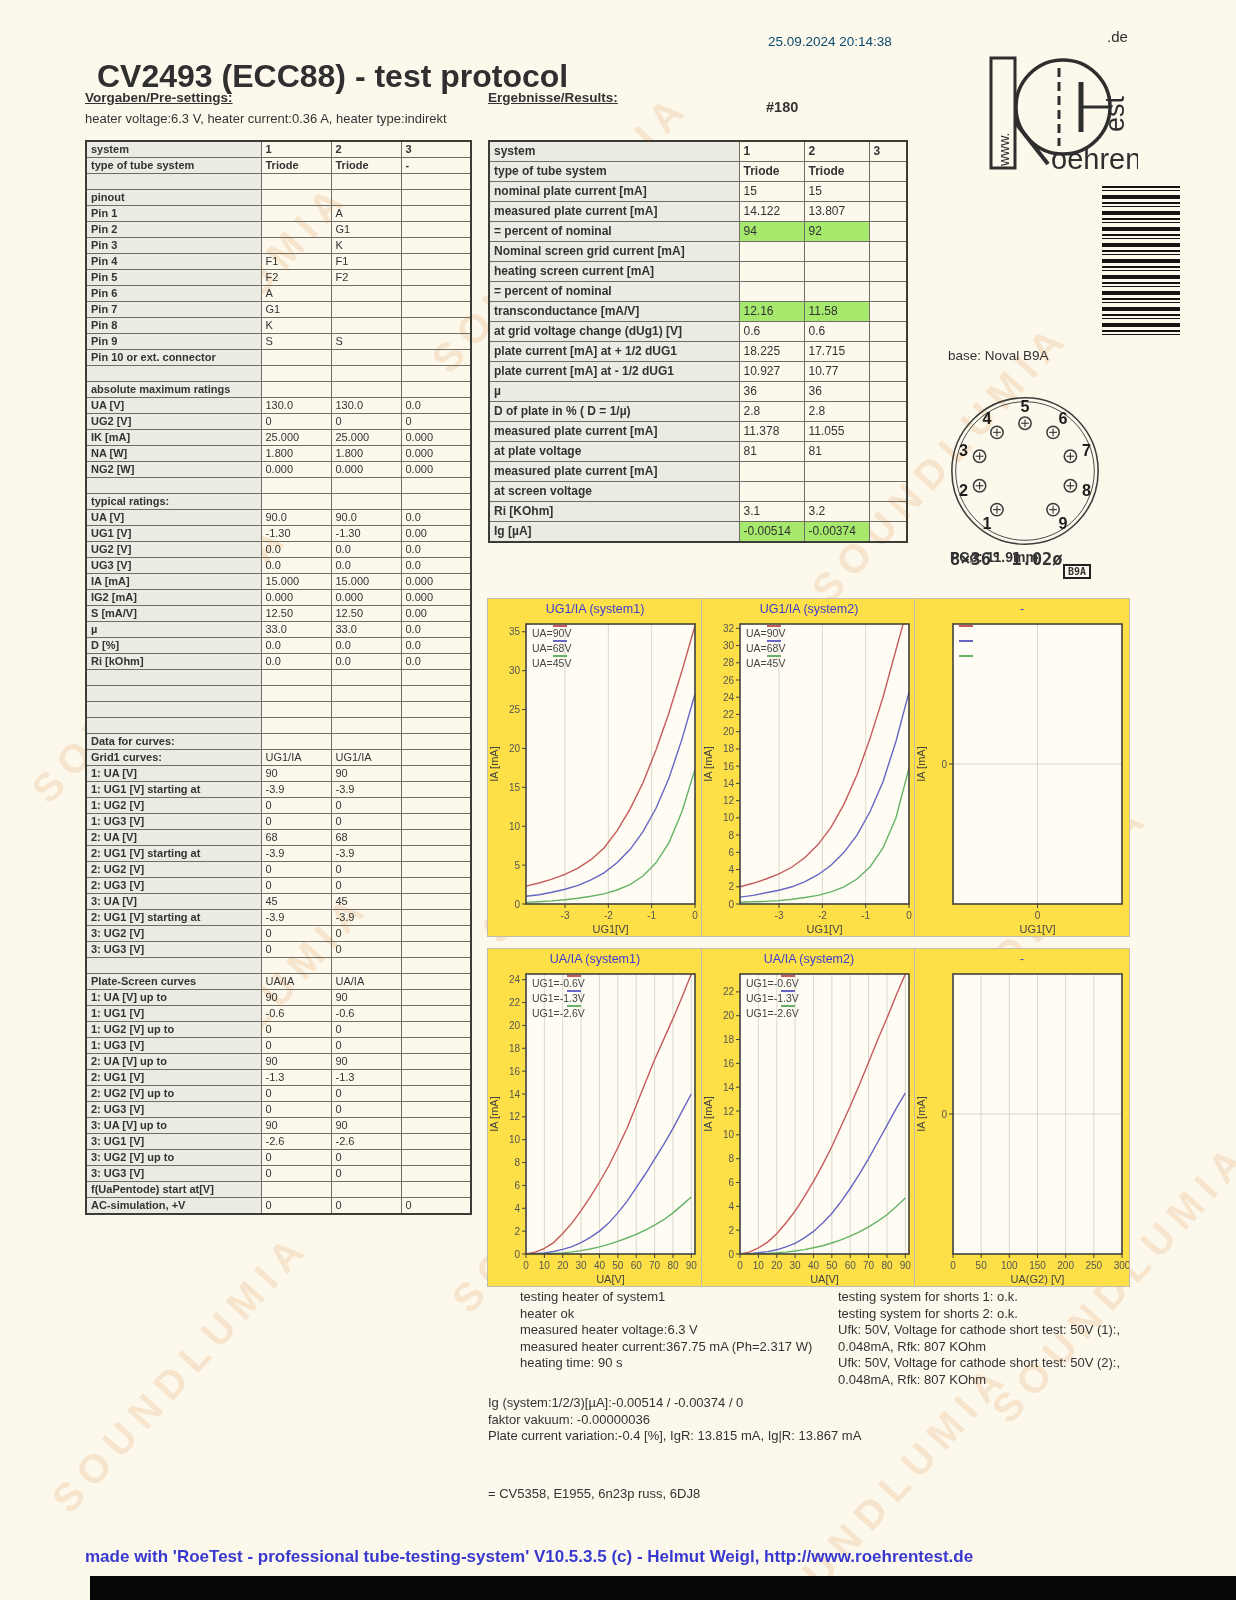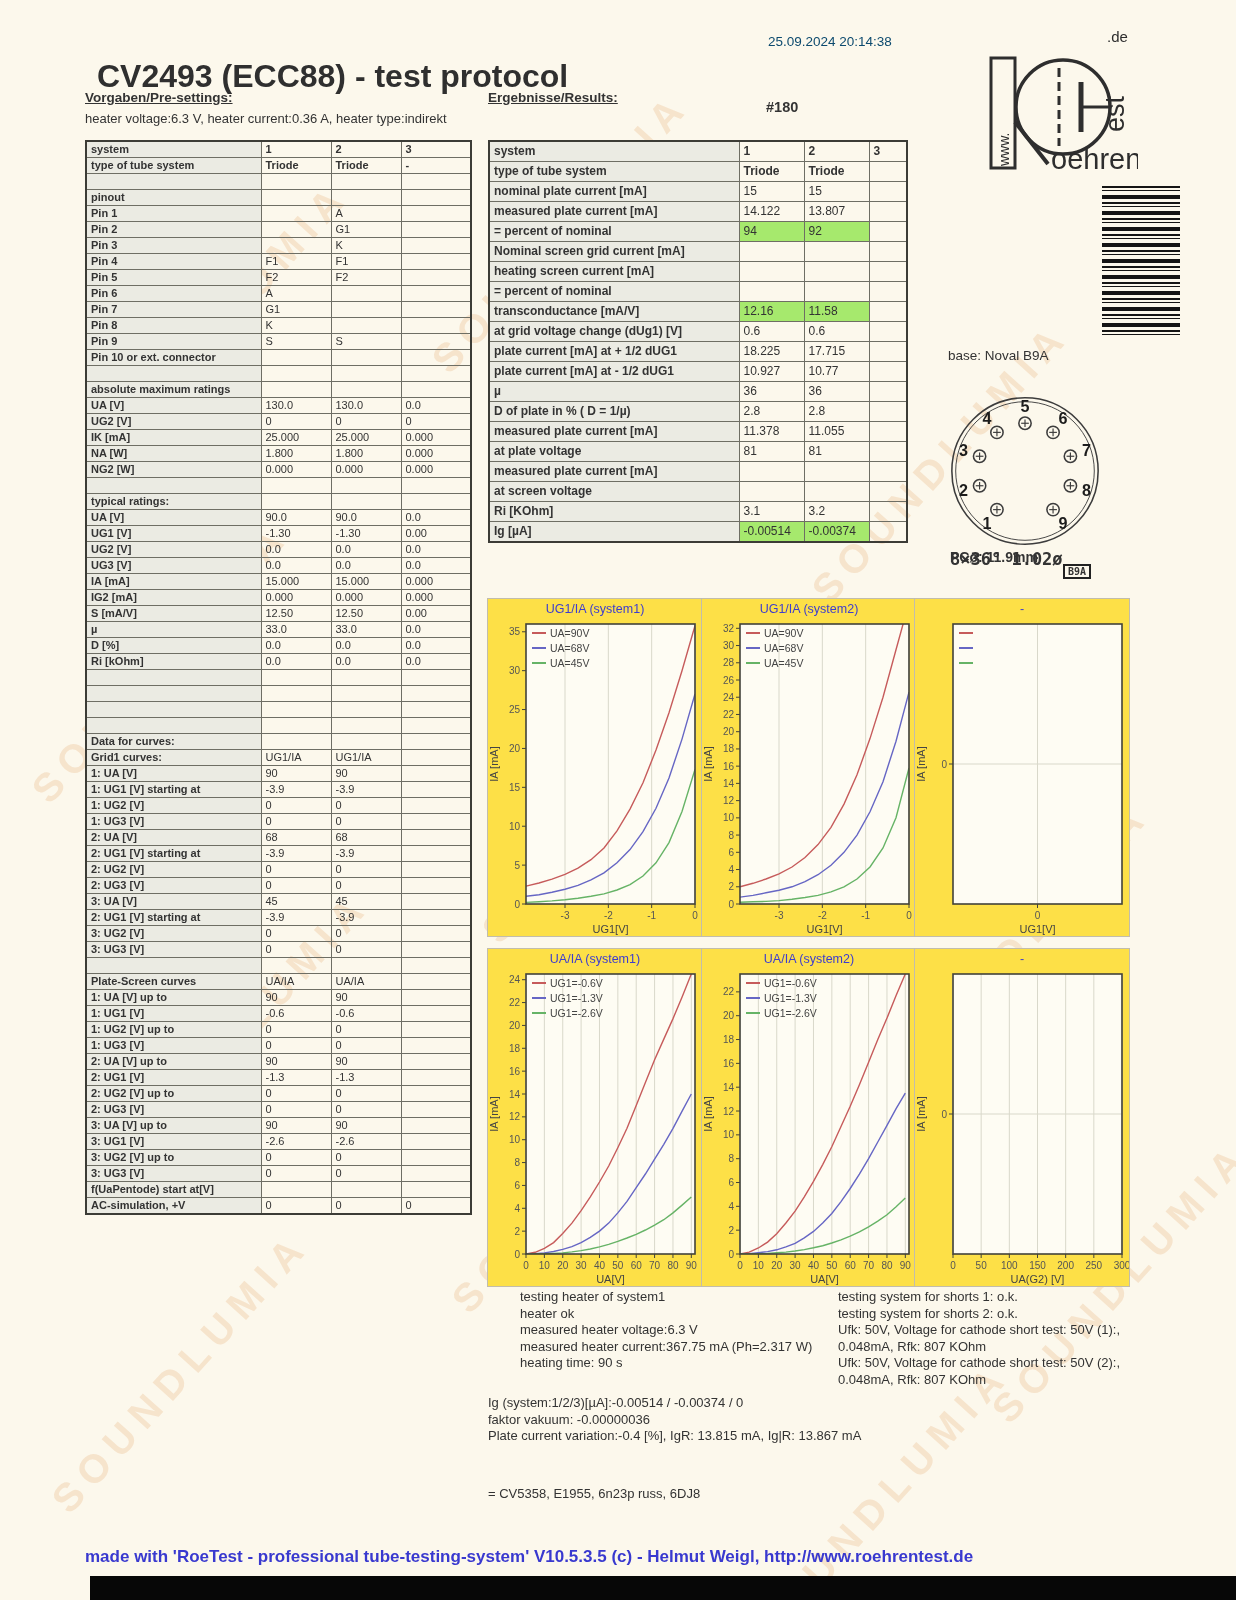--- a/index.html
+++ b/index.html
@@ -37,21 +37,21 @@
   td.lb{background:#ebebe3;font-weight:bold;padding:0 4px;}
   td.vl{padding:0 4px;}
   td.bold{font-weight:bold;}
   td.hl{background:#a6e96d;}
   
   .chart{position:absolute;width:214px;height:337px;border:1px solid #c2bdab;background:#fde047;}
   .c0{left:487px;top:598px;} .c1{left:701px;top:598px;} .c2{left:914px;top:598px;}
   .c3{left:487px;top:948px;} .c4{left:701px;top:948px;} .c5{left:914px;top:948px;}
   .chart-title{text-align:center;color:#3d3dcf;font-size:12.5px;height:20px;line-height:20px;}
   .legend{position:absolute;left:44px;top:26px;}
-  .lg-row{display:flex;align-items:center;height:15px;}
+  .lg-row{display:flex;align-items:flex-end;height:15px;flex-direction:column;}
   .lg-dash{width:14px;height:2px;margin-right:4px;}
   .lg-txt{font-size:10.5px;color:#444;}
   
   .notes{position:absolute;font-size:13px;line-height:16.5px;}
   .n-left{left:492px;top:1289px;margin-left:28px;} .n-right{left:838px;top:1289px;}
   .n-ig{left:488px;top:1395px;} 
   .equivalents{position:absolute;left:488px;top:1486px;font-size:13px;}
   .footer{position:absolute;left:85px;top:1547px;font-size:17px;font-weight:bold;color:#3939cf;}
   .bottom-bar{position:absolute;left:90px;top:1576px;width:1146px;height:24px;background:#070707;}
   svg text{font-family:"Liberation Sans",sans-serif;}

